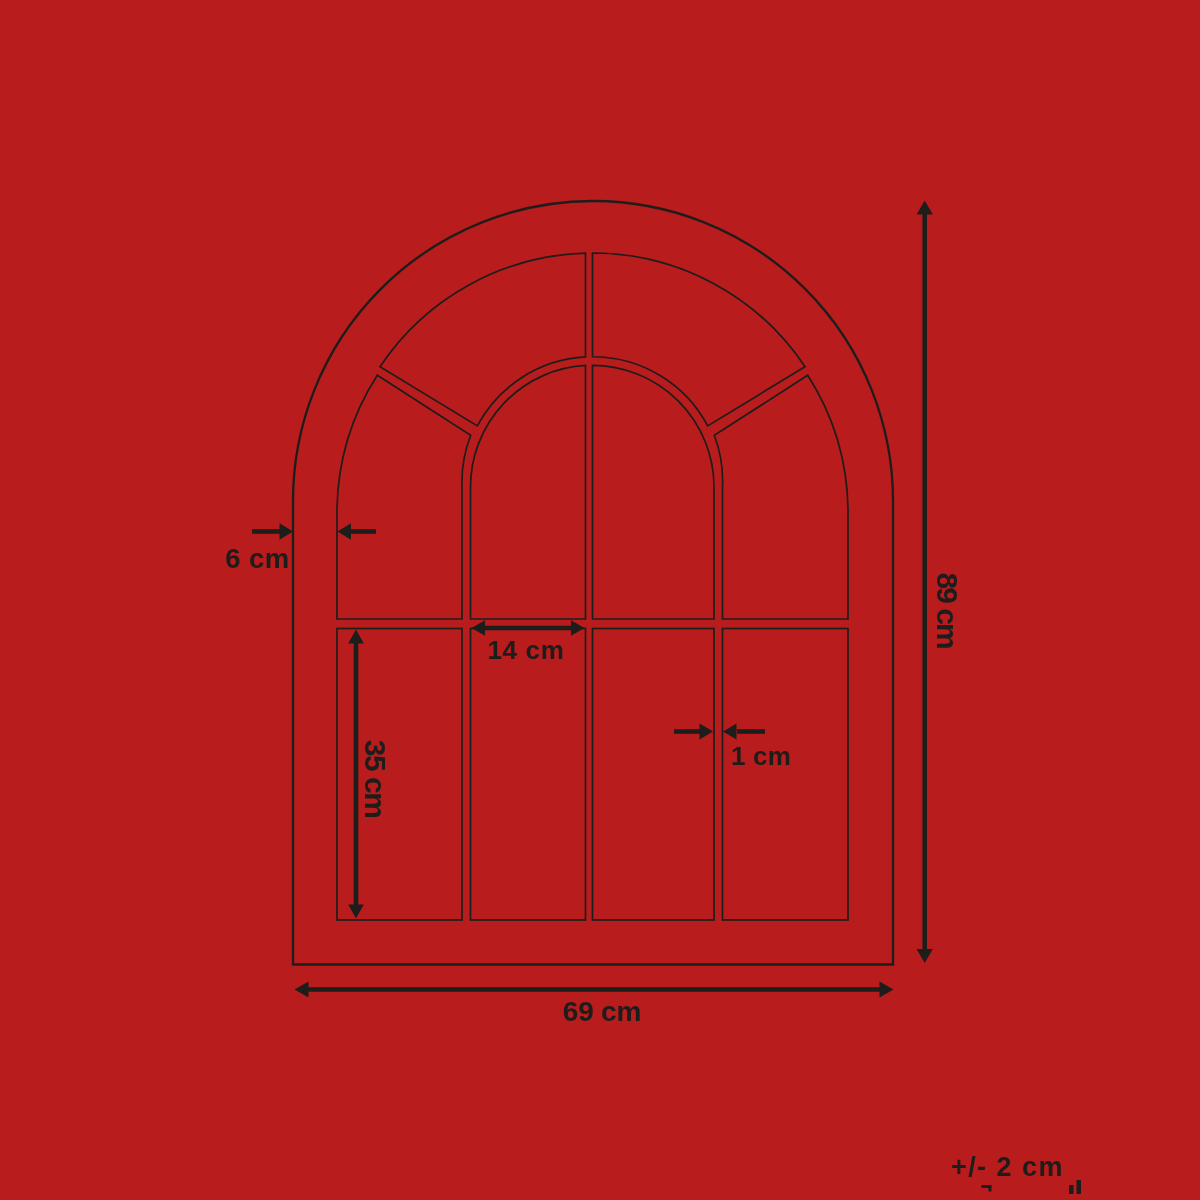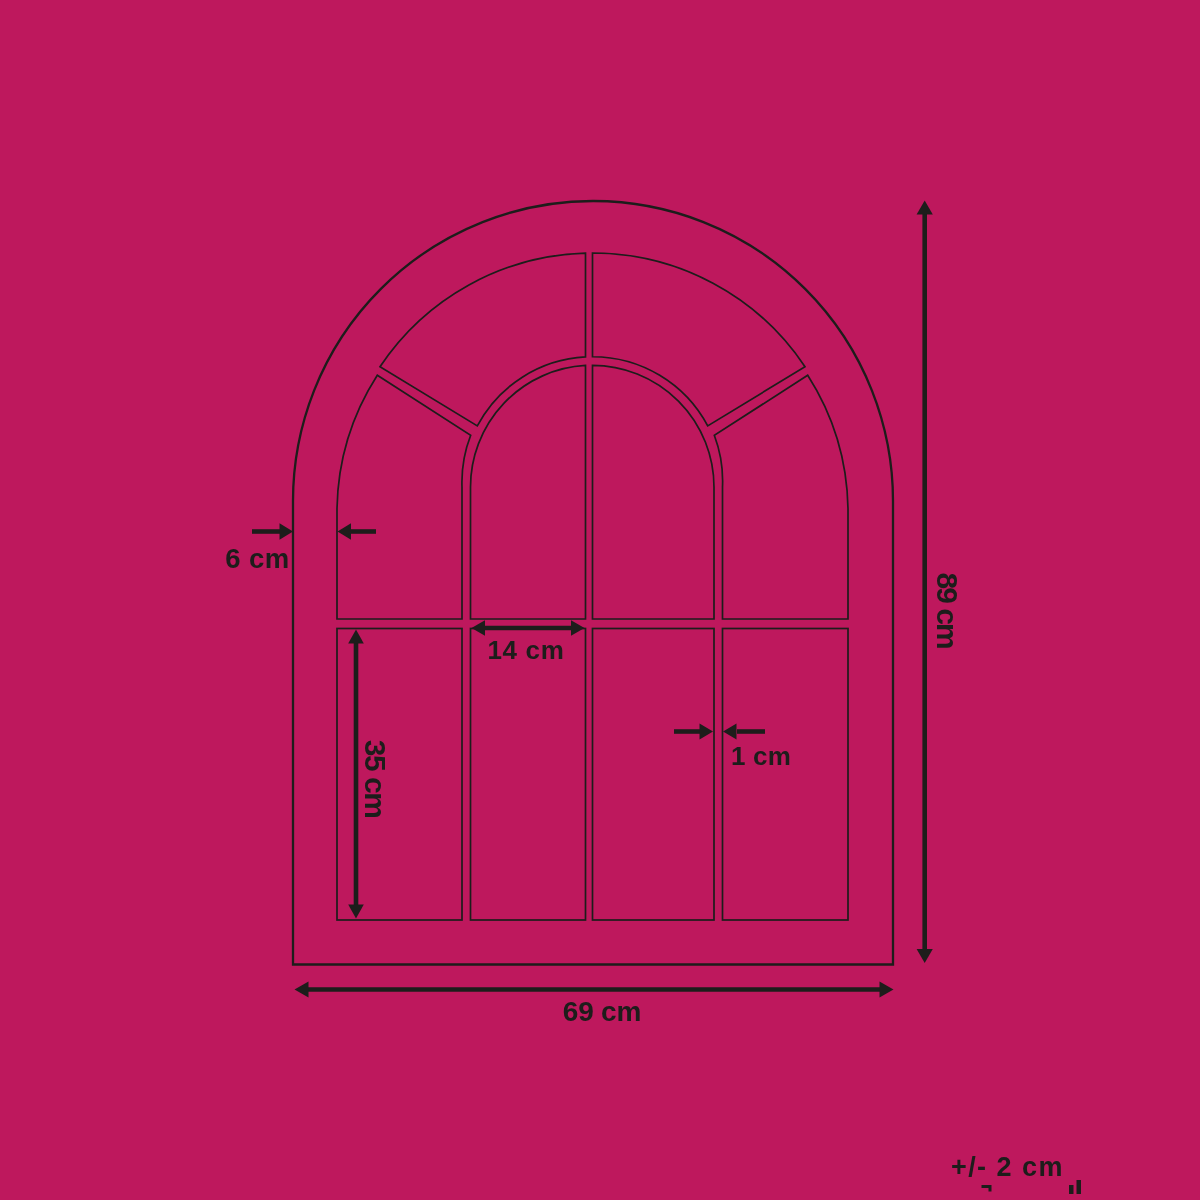--- a/index.html
+++ b/index.html
@@ -1,17 +1,17 @@
 <!DOCTYPE html>
 <html><head>
 <meta charset="utf-8">
 <title>Arched window mirror dimensions</title>
 <style>
   html,body{margin:0;padding:0;background:#ffffff;}
-  .page{width:1200px;height:1200px;position:relative;background:#be185d;overflow:hidden;}
+  .page{width:1200px;height:1200px;position:relative;background:#b91c1c;overflow:hidden;}
   svg text{font-family:"Liberation Sans",sans-serif;font-weight:bold;fill:#1d1d1b;}
 </style>
 </head>
 <body>
 <div class="page">
 <svg width="1200" height="1200" viewBox="0 0 1200 1200" xmlns="http://www.w3.org/2000/svg">
   <g fill="none" stroke="#1d1d1b">
 
     <path d="M 293,964.5 L 293,501 A 300 300 0 0 1 893,501 L 893,964.5 Z" stroke-width="2.3"></path>
 

